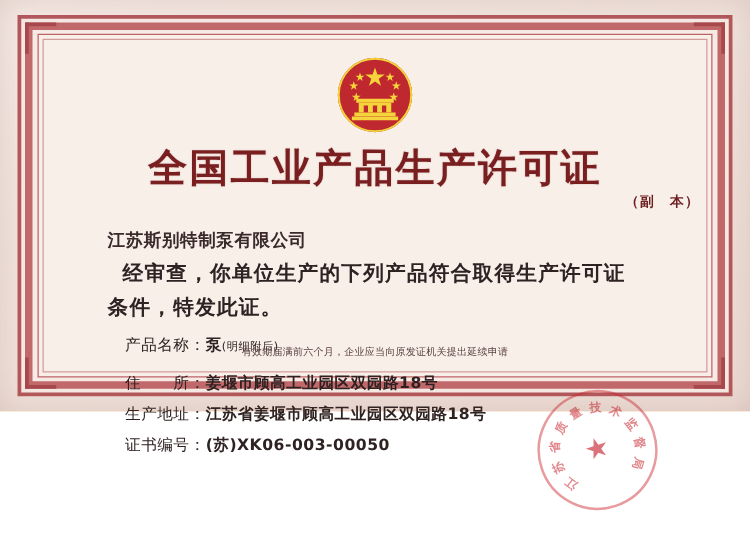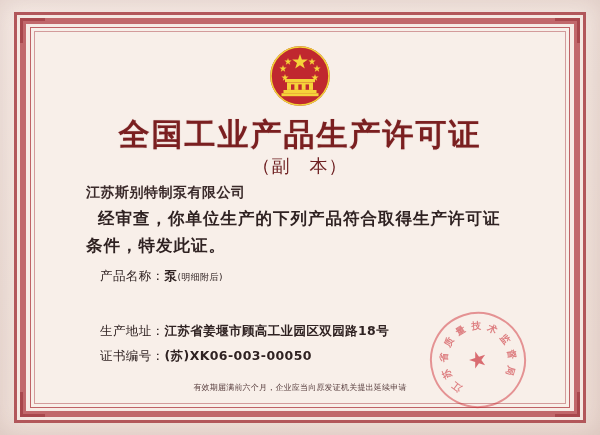--- a/index.html
+++ b/index.html
@@ -10,21 +10,21 @@
   body {
     width: 600px;
     height: 435px;
     font-family: "DejaVu Sans", "Liberation Sans", sans-serif;
     overflow: hidden;
   }
 
   #certificate {
     position: relative;
     width: 600px;
-    height: 435px;
+    height: 329px;
     background: #fdba74;
     box-sizing: border-box;
   }
 
   
   .paper {
     position: absolute;
     inset: 0;
     background: linear-gradient(160deg, #f6eae4 0%, #f1e3dc 45%, #eddcd4 100%);
   }
@@ -112,24 +112,25 @@
     font-weight: bold;
     letter-spacing: 2px;
     color: #7a1f20;
     text-shadow: 0 0 1px rgba(122,31,32,0.4);
   }
   .subtitle {
     position: absolute;
     left: 0;
     right: 0;
     top: 118px;
-    text-align: center;
-    font-size: 18px;
+    text-align: right;
+    font-size: 11px;
     color: #6e2022;
     letter-spacing: 1px;
+    font-weight: bold;
   }
 
   .company {
     position: absolute;
     left: 46px;
     top: 148px;
     font-size: 14px;
     font-weight: bold;
     color: #3a2a2a;
     letter-spacing: 0.5px;
@@ -297,20 +298,23 @@
 
     <div class="company">江苏斯别特制泵有限公司</div>
 
     <div class="body-line l2">条件，特发此证。</div>
     <div class="body-line l1">经审查，你单位生产的下列产品符合取得生产许可证</div>
 
     <div class="field f-product">
       <span class="label">产品名称：</span><span class="value">泵</span><span class="small">(明细附后)</span>
     </div>
 
+    <div class="field f-address">
+      <span class="label">住　　所：</span><span class="value">姜堰市顾高工业园区双园路18号</span>
+    </div>
 
     <div class="field f-place">
       <span class="label">生产地址：</span><span class="value">江苏省姜堰市顾高工业园区双园路18号</span>
     </div>
 
     <div class="field f-certno">
       <span class="label">证书编号：</span><span class="value">(苏)XK06-003-00050</span>
     </div>
 
 

